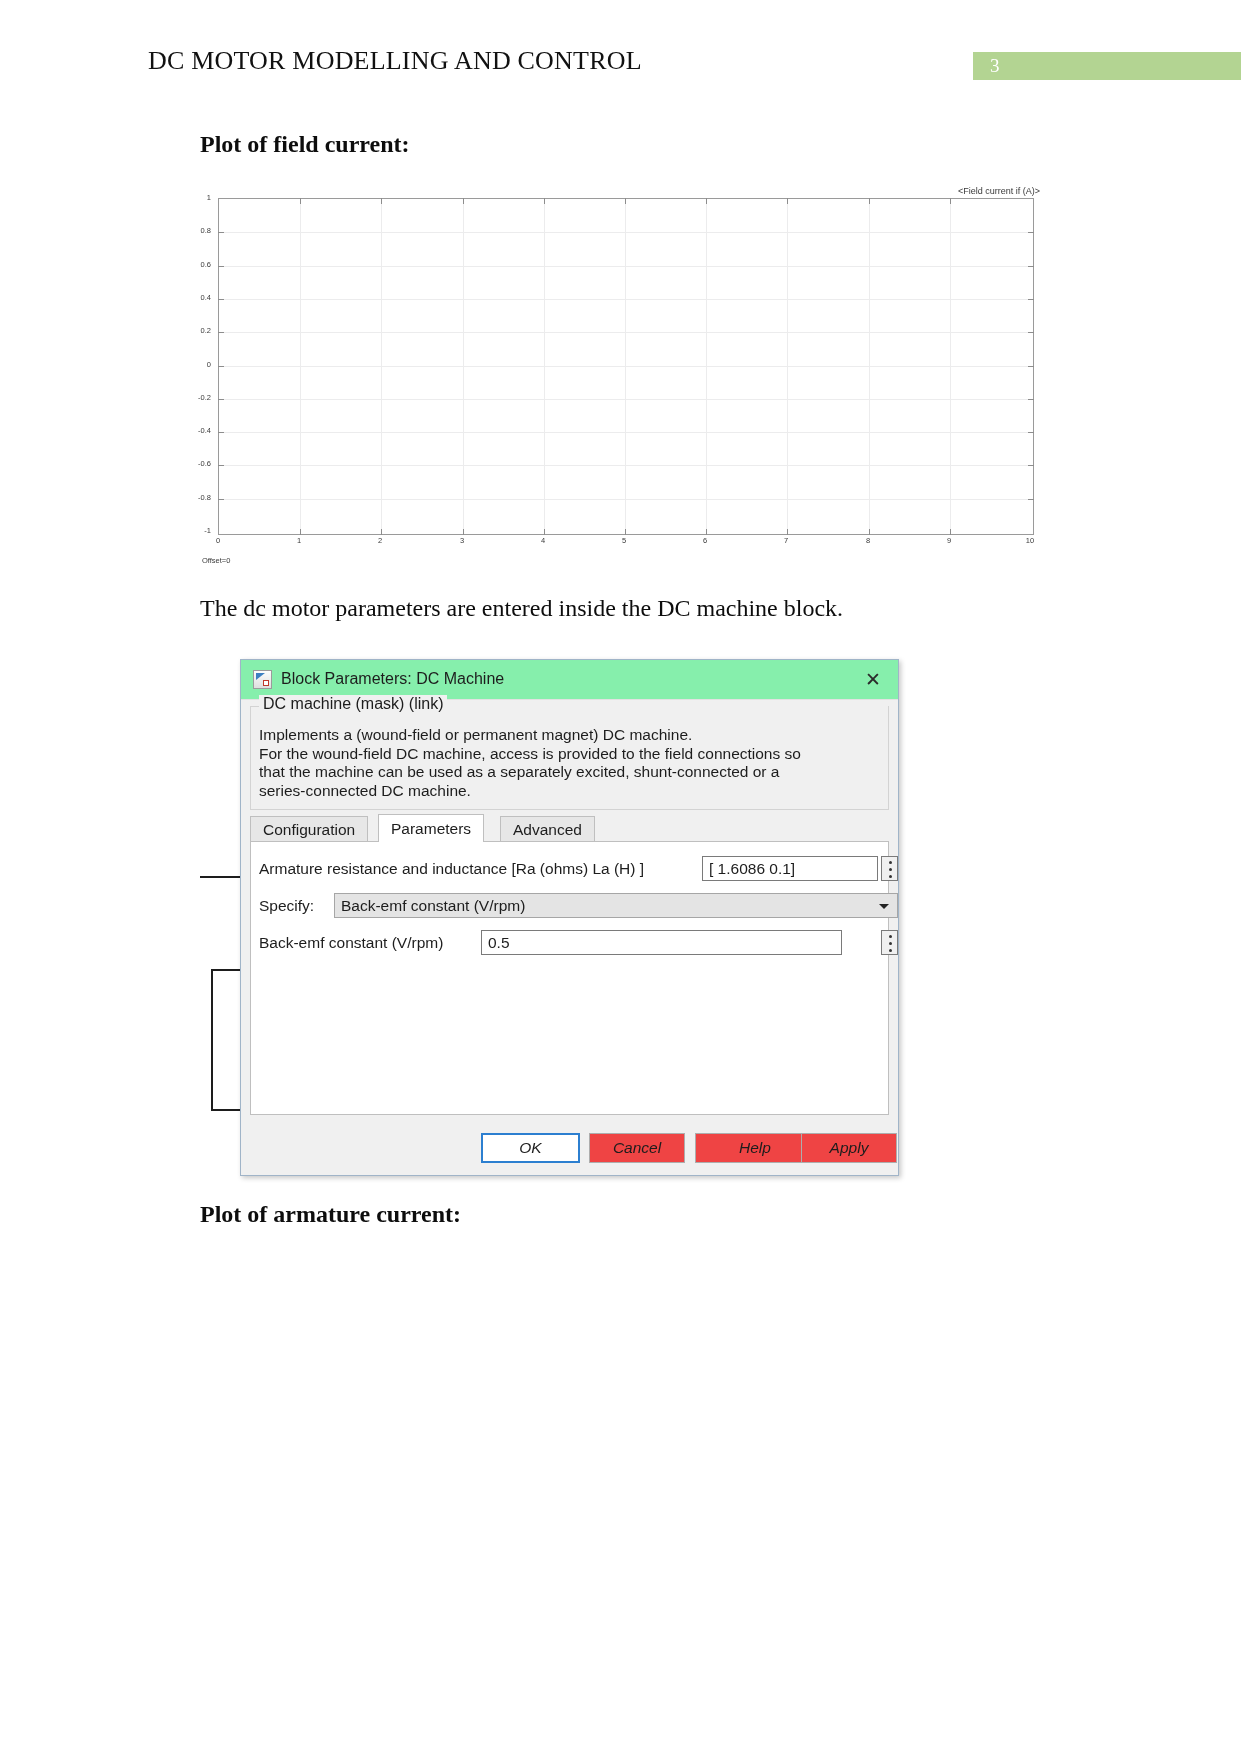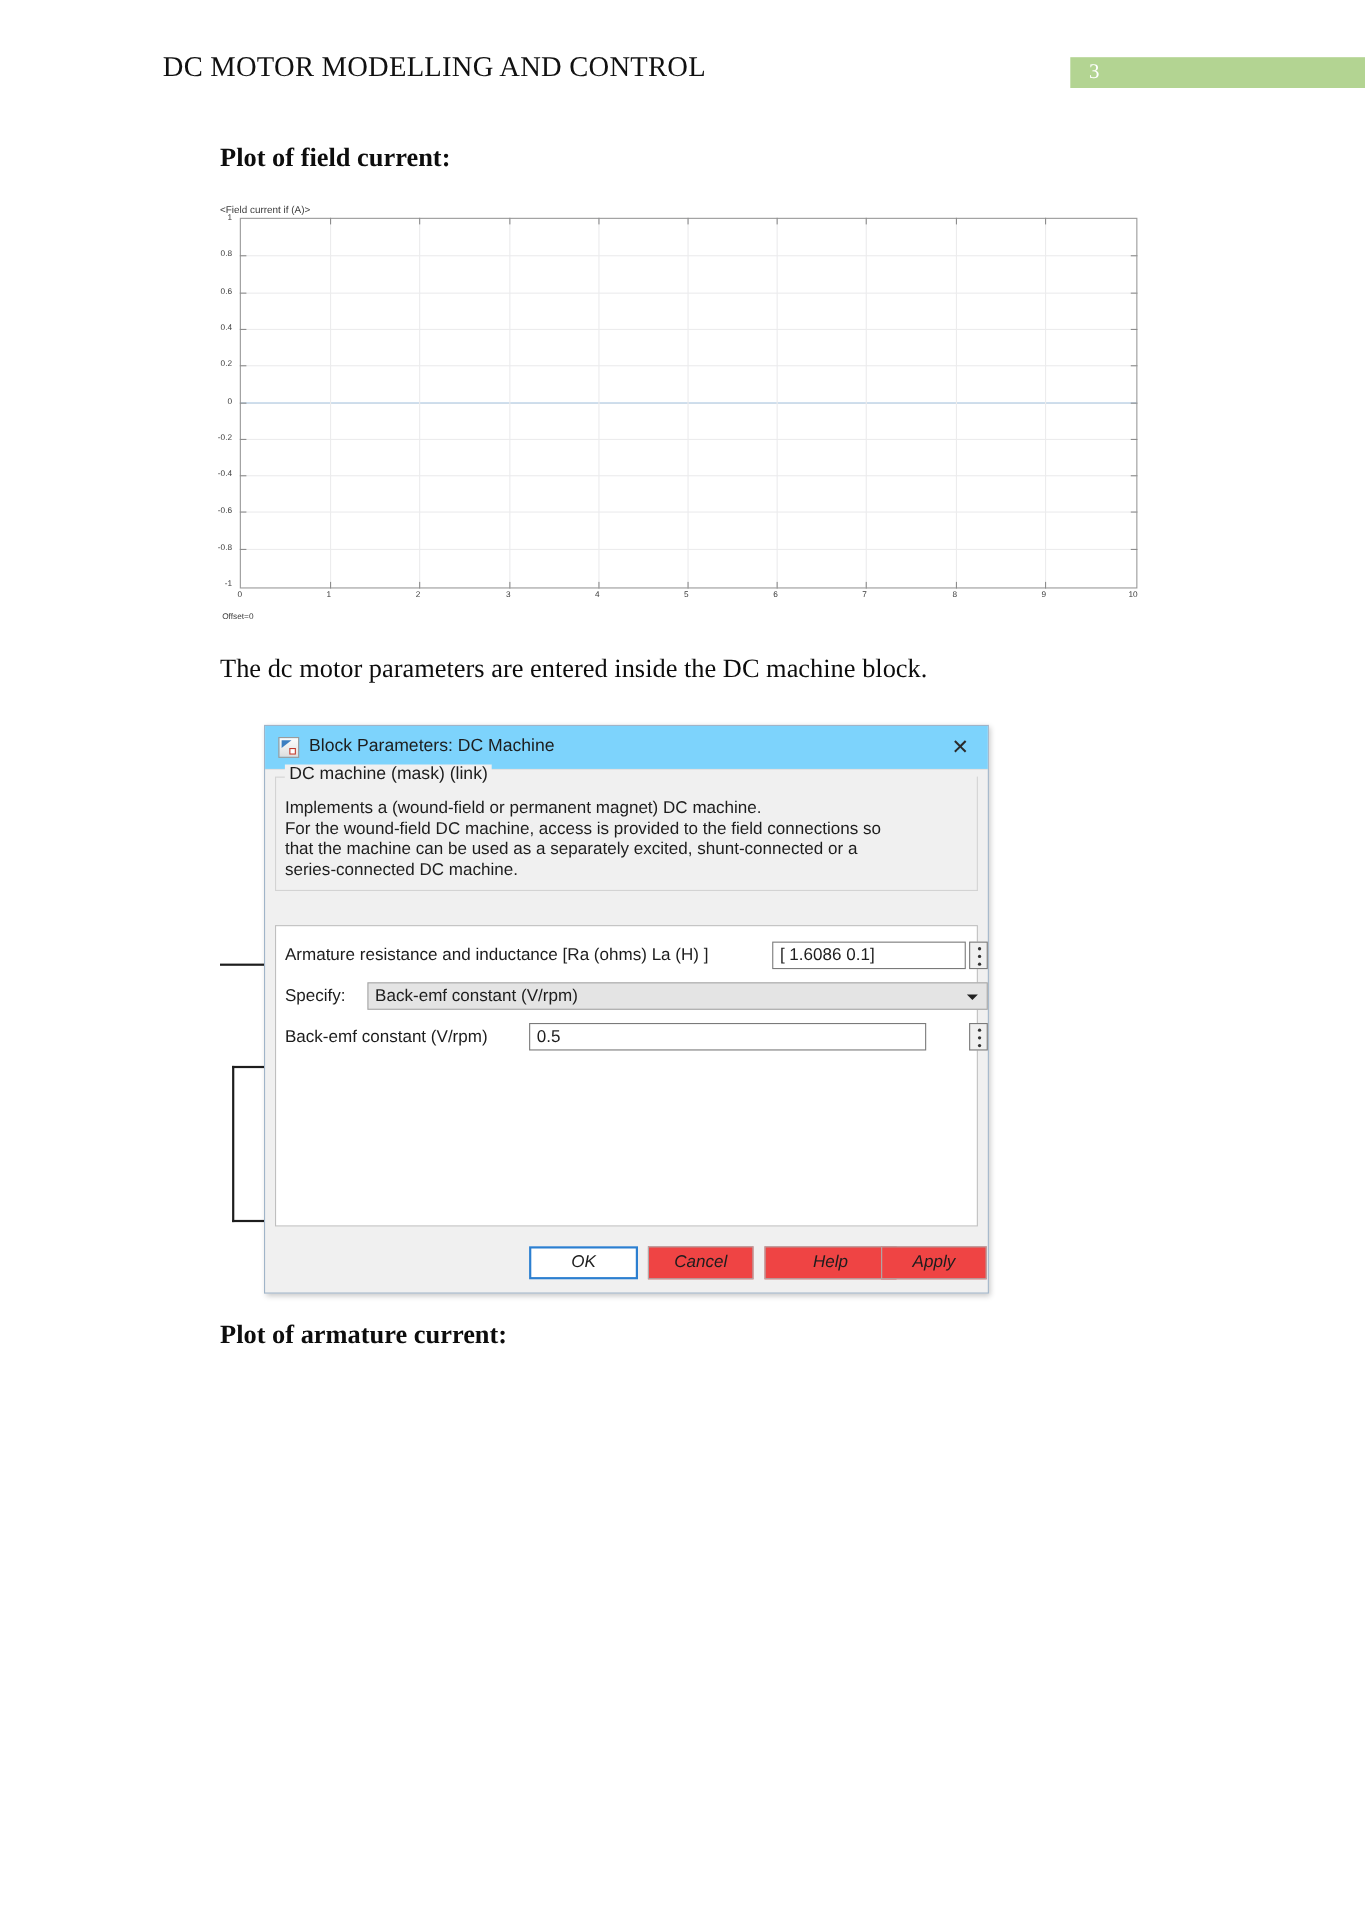--- a/index.html
+++ b/index.html
@@ -36,21 +36,21 @@
   #heading-field{left:200px;top:131px;}
   #para-params{left:200px;top:595px;}
   #heading-armature{left:200px;top:1201px;}
 
   
   #scope{
     position:absolute;left:200px;top:186px;width:840px;height:390px;
     font-family:"Liberation Sans", sans-serif;
   }
   #scope-title{
-    position:absolute;left:0;top:0;width:840px;text-align:left;
+    position:absolute;left:0;top:0;width:840px;text-align:right;
     font-size:9px;color:#3a3a3a;
   }
   #plot-area{
     position:absolute;left:18px;top:12px;width:816px;height:337px;
     border:1px solid #9a9a9a;background:#ffffff;box-sizing:border-box;
   }
   .gl-h{position:absolute;left:0;width:100%;height:1px;background:#ececed;}
   .gl-v{position:absolute;top:0;height:100%;width:1px;background:#ececed;}
   .ytick{position:absolute;left:-1px;width:6px;height:1px;background:#8d8d8d;}
   .ytick-r{position:absolute;right:-1px;width:6px;height:1px;background:#8d8d8d;}
@@ -73,21 +73,21 @@
 
   
   #dialog{
     position:absolute;left:240px;top:659px;width:659px;height:517px;
     background:#f0f0f0;border:1px solid #a0b4c8;
     box-shadow:2px 2px 5px rgba(0,0,0,.22);
     font-family:"Liberation Sans", sans-serif;box-sizing:border-box;
   }
   #dlg-titlebar{
     position:absolute;left:0;top:0;width:100%;height:40px;
-    background:#7dd3fc;border-bottom:1px solid #e2e2e2;box-sizing:border-box;
+    background:#86efac;border-bottom:1px solid #e2e2e2;box-sizing:border-box;
   }
   #dlg-icon{
     position:absolute;left:12px;top:10px;width:19px;height:19px;
     background:linear-gradient(#fdfdfd,#dedede);
     border:1px solid #9b9b9b;box-sizing:border-box;
   }
   #dlg-icon .tri{
     position:absolute;left:2px;top:2px;width:0;height:0;
     border-left:9px solid #3d7fc1;border-bottom:7px solid transparent;
   }
@@ -301,20 +301,25 @@
   <div id="dlg-body">
 
     <div id="desc-group">
       <div id="desc-legend">DC machine (mask) (link)</div>
       <div id="desc-text">Implements a (wound-field or permanent magnet) DC machine.
 For the wound-field DC machine, access is provided to the field connections so
 that the machine can be used as a separately excited, shunt-connected or a
 series-connected  DC machine.</div>
     </div>
 
+    <div id="tabstrip">
+      <div class="tab" style="left:0;">Configuration</div>
+      <div class="tab active" style="left:128px;">Parameters</div>
+      <div class="tab" style="left:250px;">Advanced</div>
+    </div>
 
     <div id="tab-panel">
 
       <div class="field-row" style="top:14px;">
         <div class="field-label">Armature resistance and inductance [Ra (ohms) La (H) ]</div>
         <div class="text-input" style="left:443px;width:176px;">[ 1.6086  0.1]</div>
         <div class="dots-btn" style="left:622px;">
           <i></i>
             <i></i>
             <i></i>

